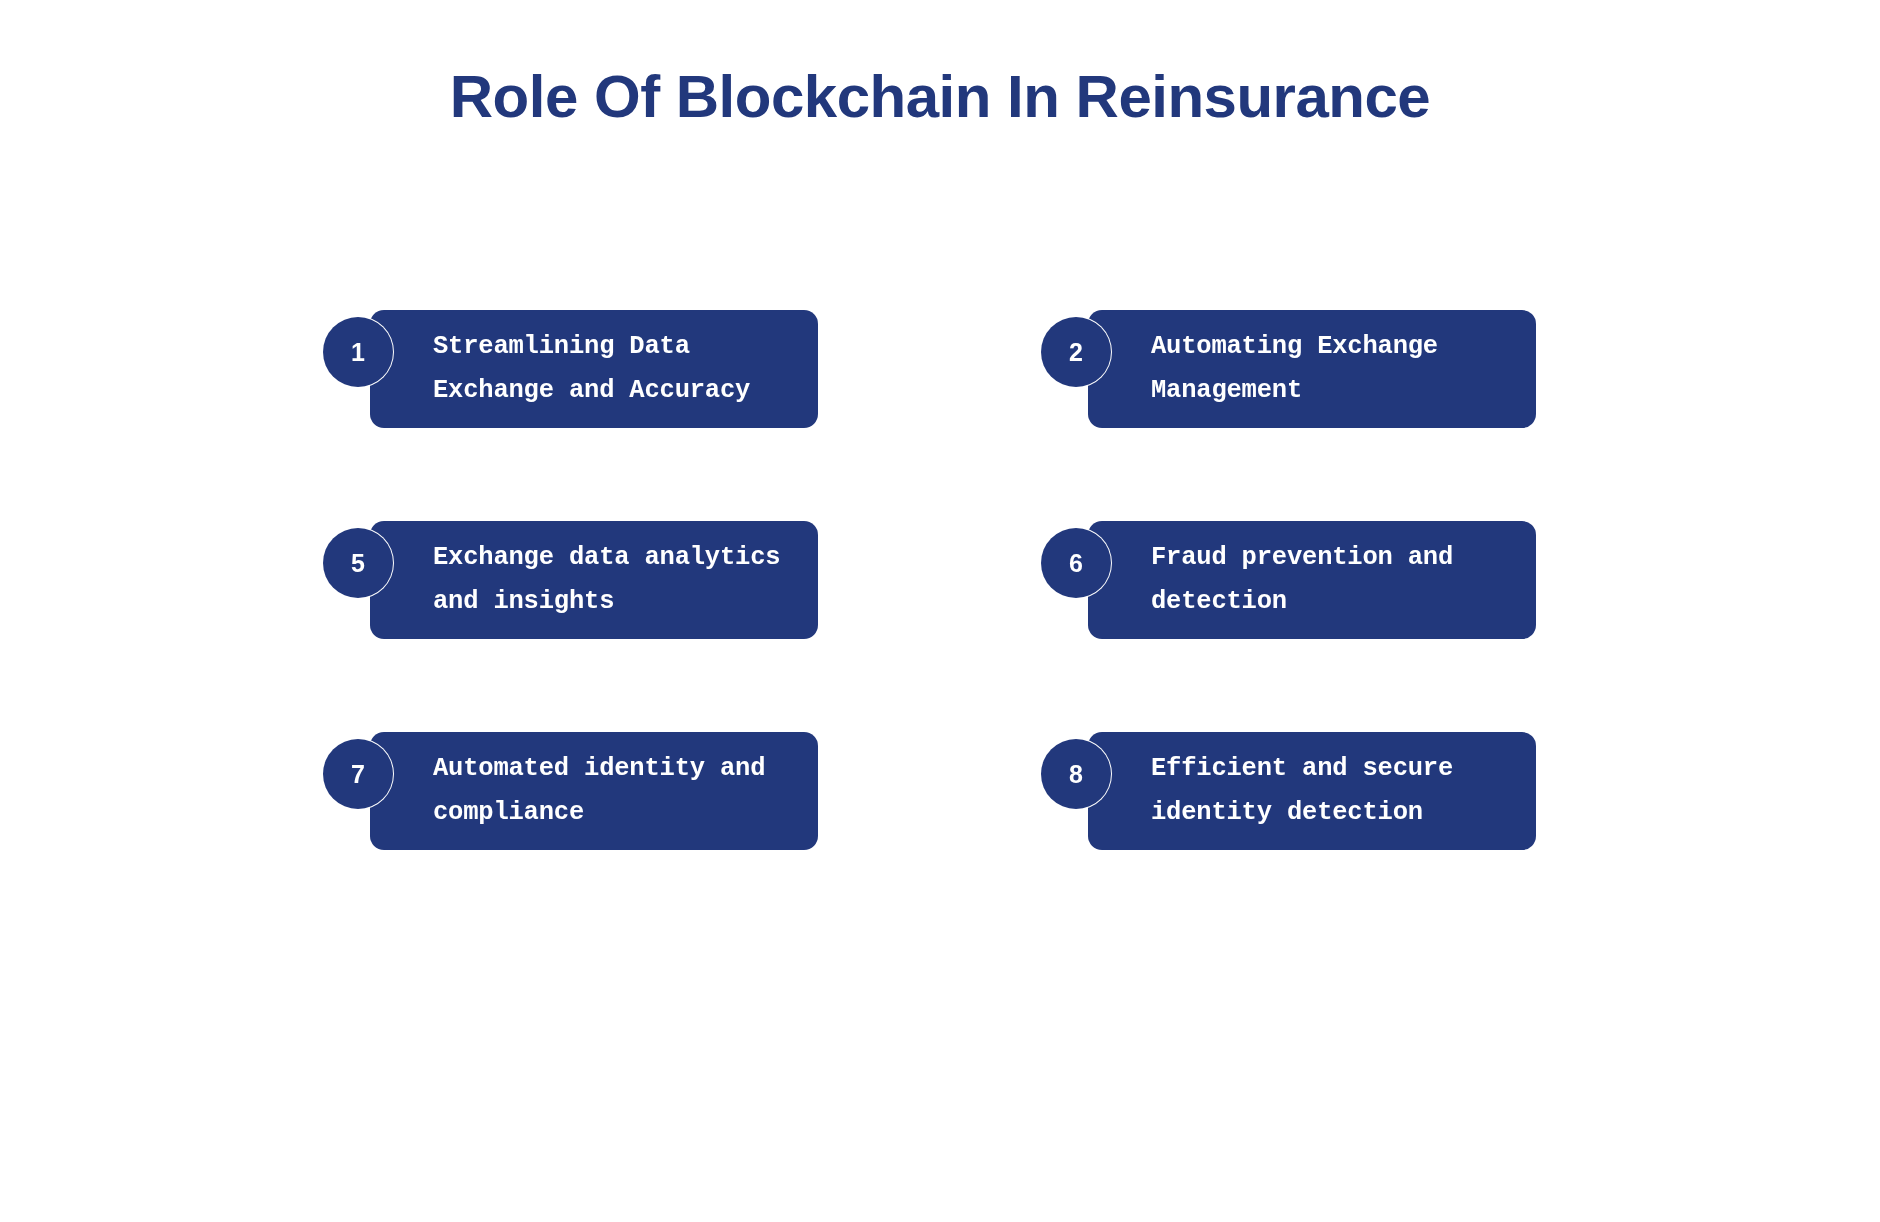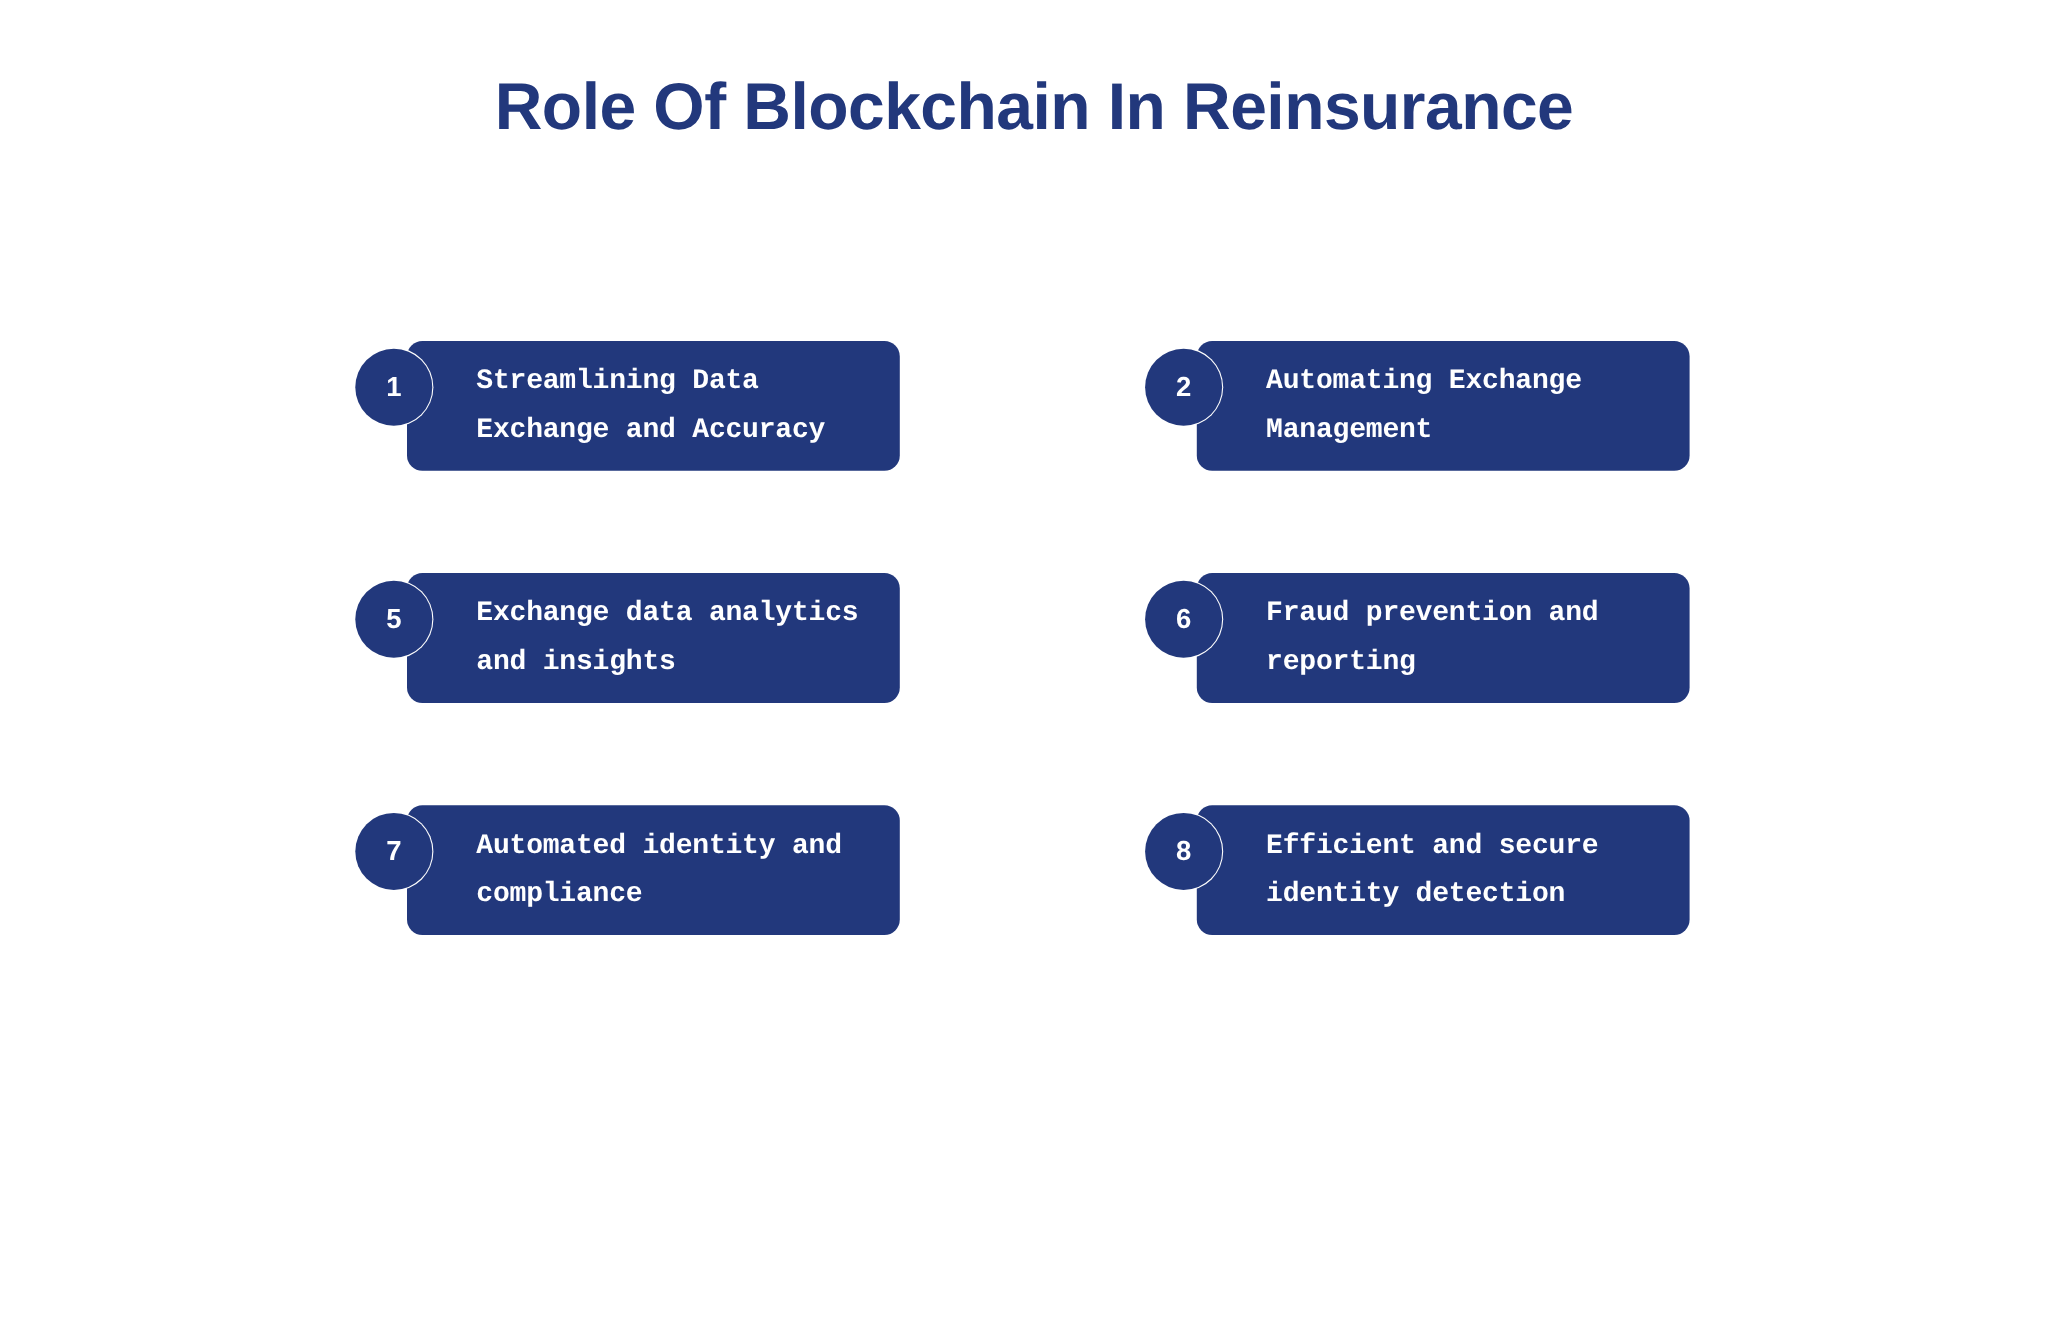--- a/index.html
+++ b/index.html
@@ -135,21 +135,21 @@
     <div class="card">
       <div class="card-body">
         <span class="card-text">Exchange data analytics and insights</span>
       </div>
       <div class="badge-ring"></div>
       <div class="badge">5</div>
     </div>
 
     <div class="card">
       <div class="card-body">
-        <span class="card-text">Fraud prevention and reporting</span>
+        <span class="card-text">Fraud prevention and detection</span>
       </div>
       <div class="badge-ring"></div>
       <div class="badge">6</div>
     </div>
 
     <div class="card">
       <div class="card-body">
         <span class="card-text">Automated identity and compliance</span>
       </div>
       <div class="badge-ring"></div>

